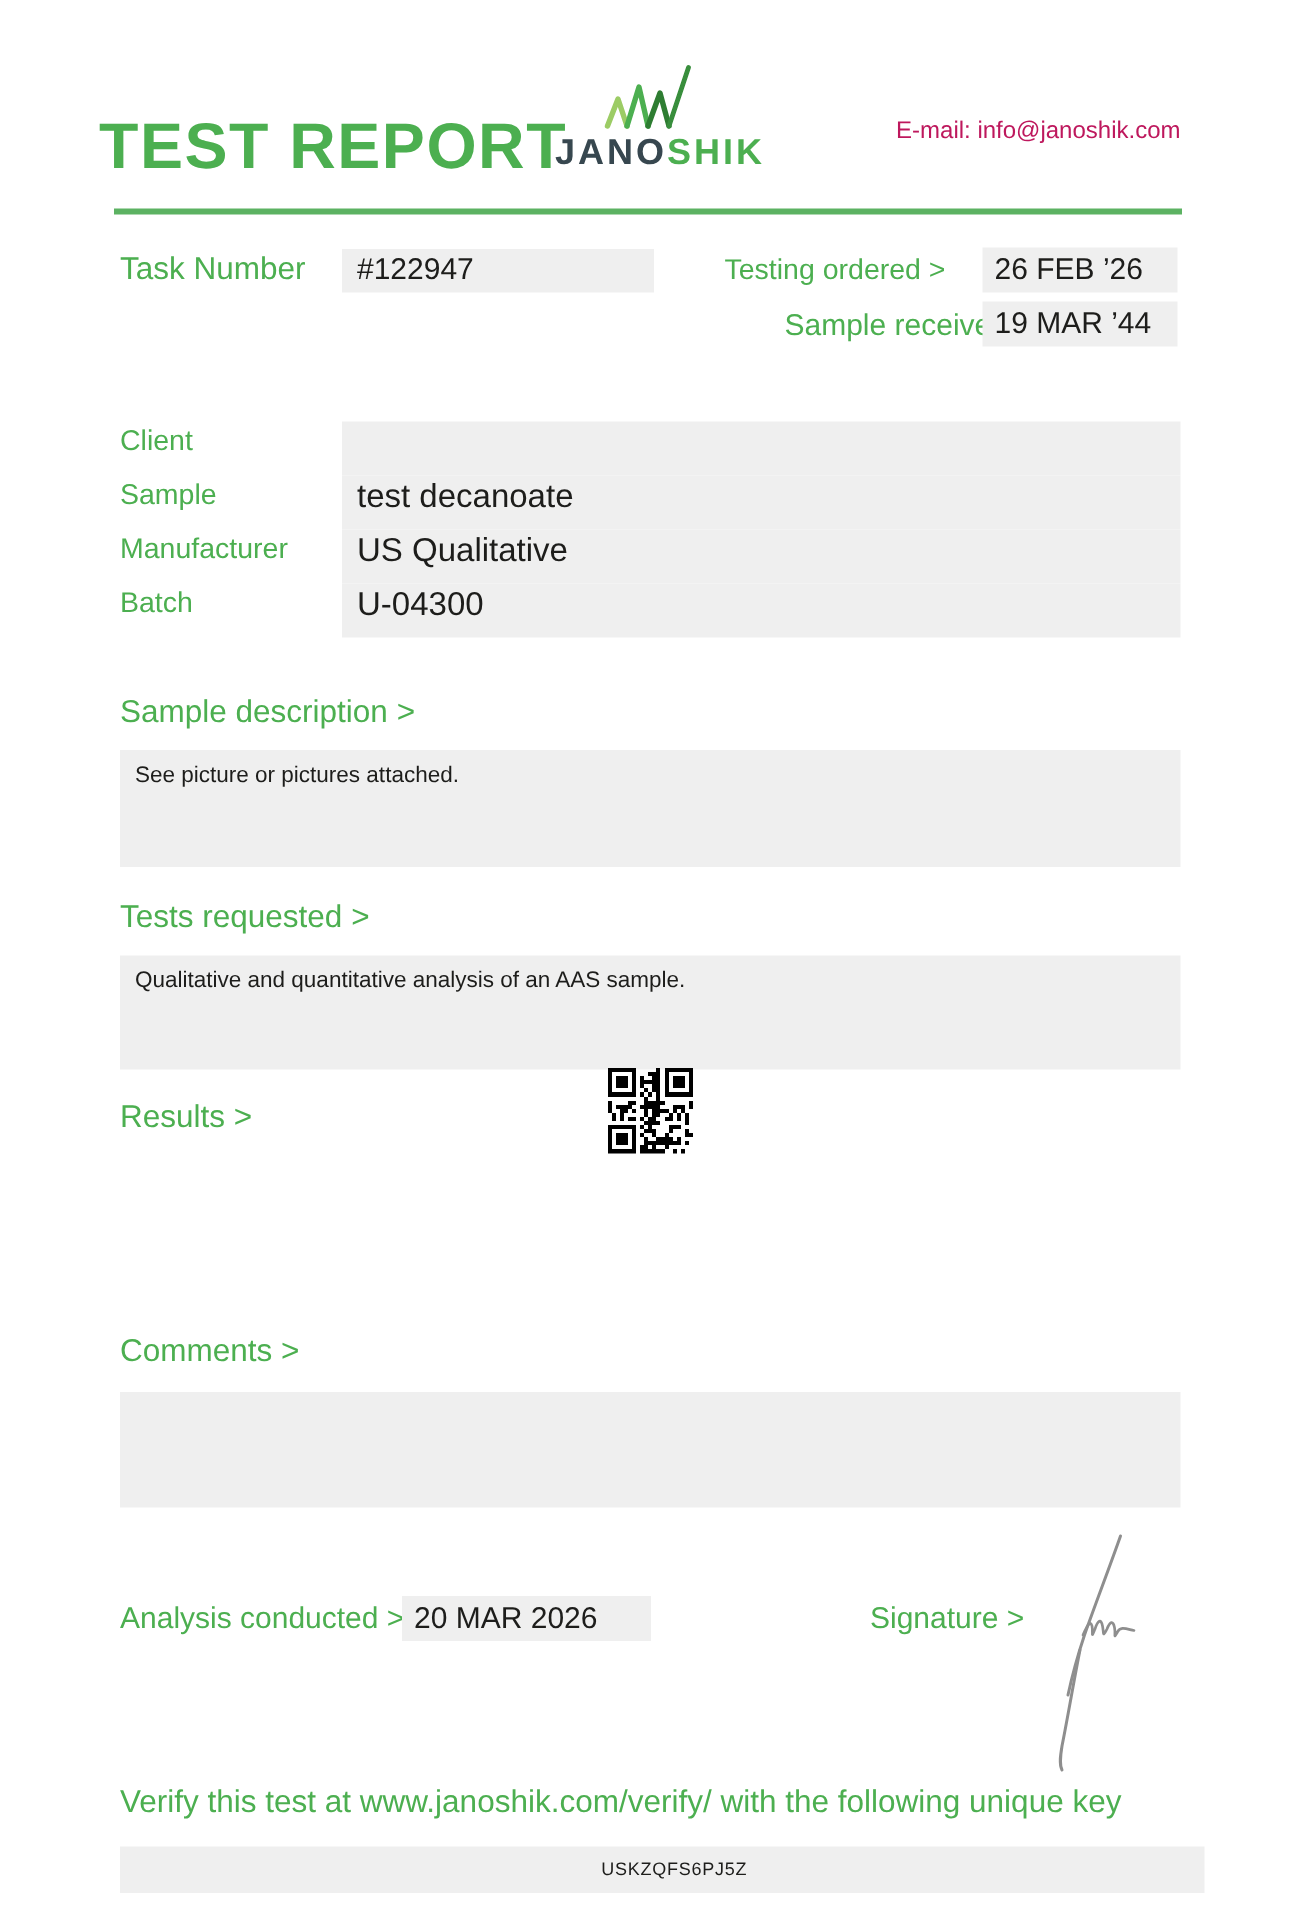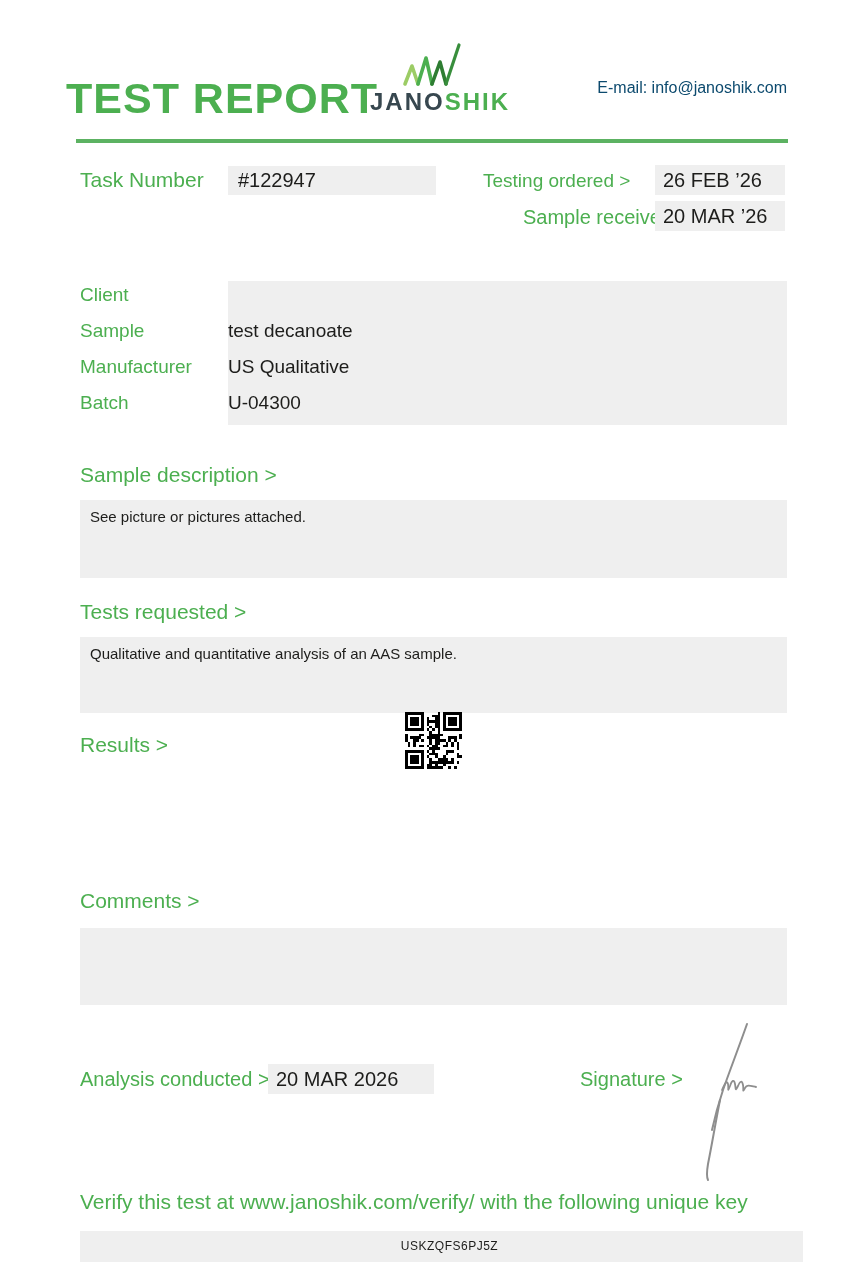--- a/index.html
+++ b/index.html
@@ -8,33 +8,33 @@
     font-family:"Liberation Sans", sans-serif;color:#1d1d1b;overflow:hidden;
   }
   .abs{position:absolute;}
   .graybox{background:#efefef;}
   
   .report-title{left:66px;top:74px;font-size:43px;font-weight:bold;letter-spacing:1px;color:#4caf50;}
   .logo-icon{left:401px;top:42px;}
   .logo-word{left:370px;top:88px;width:140px;text-align:center;font-size:24px;font-weight:bold;letter-spacing:2px;}
   .logo-jano{color:#37474f;margin-top:32px;}
   .logo-shik{color:#4caf50;}
-  .contact{left:487px;top:78px;width:300px;text-align:right;font-size:16px;line-height:20px;color:#0c4a6e;}
+  .contact{left:487px;top:78px;width:300px;text-align:right;font-size:16px;line-height:20px;color:#be185d;}
   .rule{left:76px;top:139px;width:712px;height:4px;background:#5cb262;}
   
   .lbl{color:#4caf50;}
   .task-label{left:80px;top:168px;font-size:21px;}
   .task-box{left:228px;top:166px;width:208px;height:29px;font-size:20px;line-height:29px;padding-left:10px;box-sizing:border-box;}
   .ordered-label{left:483px;top:170px;font-size:19px;}
   .ordered-box{left:655px;top:165px;width:130px;height:30px;font-size:20px;line-height:30px;padding-left:8px;box-sizing:border-box;}
   .received-label{left:483px;top:206px;font-size:20px;margin-left:40px;}
   .received-box{left:655px;top:201px;width:130px;height:30px;font-size:20px;line-height:30px;padding-left:8px;box-sizing:border-box;}
   
   .detail-label{left:80px;font-size:19px;}
-  .detail-box{left:228px;width:559px;height:36px;font-size:19px;line-height:28px;box-sizing:border-box;}
+  .detail-box{left:228px;width:559px;height:36px;font-size:22px;line-height:28px;padding-left:10px;box-sizing:border-box;}
   
   .sec-head{left:80px;font-size:21px;}
   .sec-box{left:80px;width:707px;font-size:15px;padding:8px 10px;box-sizing:border-box;}
   
   .results-table{left:80px;top:772px;width:707px;border-collapse:separate;border-spacing:3px;}
   .results-table td{border:1.5px solid #4caf50;height:25px;font-size:16px;padding:1px 0 1px 10px;background:#fff;}
   .col-analyte{width:49%;}
   .col-value{width:51%;}
   
   .analysis-label{left:80px;top:1068px;font-size:20px;}
@@ -69,21 +69,21 @@
 
   <div class="abs rule"></div>
 
   <div class="abs lbl task-label">Task Number</div>
   <div class="abs graybox task-box">#122947</div>
 
   <div class="abs lbl ordered-label">Testing ordered  &gt;</div>
   <div class="abs graybox ordered-box">26 FEB ’26</div>
 
   <div class="abs lbl received-label">Sample received &gt;</div>
-  <div class="abs graybox received-box">20 MAR ’26</div>
+  <div class="abs graybox received-box">19 MAR ’44</div>
 
   <div class="abs lbl detail-label" style="top:284px">Client</div>
   <div class="abs graybox detail-box" style="top:281px"></div>
 
   <div class="abs lbl detail-label" style="top:320px">Sample</div>
   <div class="abs graybox detail-box" style="top:317px">test decanoate</div>
 
   <div class="abs lbl detail-label" style="top:356px">Manufacturer</div>
   <div class="abs graybox detail-box" style="top:353px">US Qualitative</div>
 

